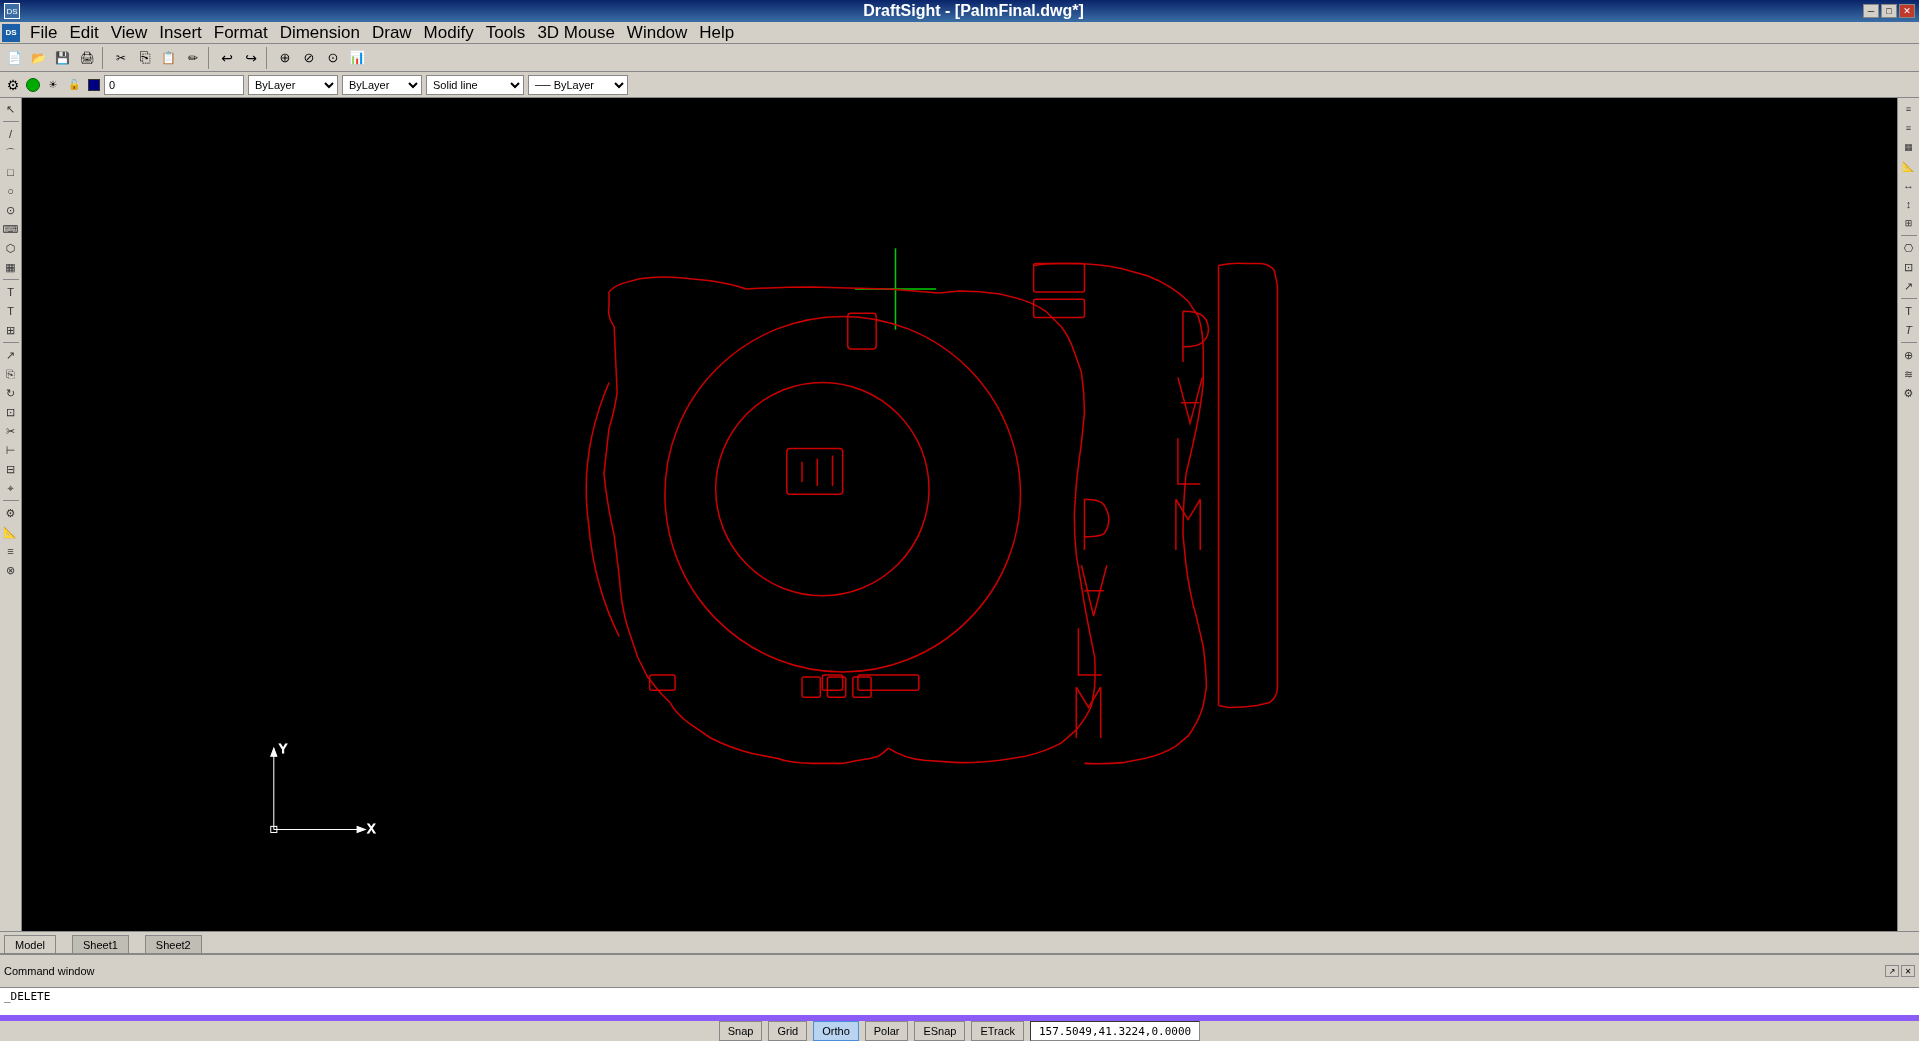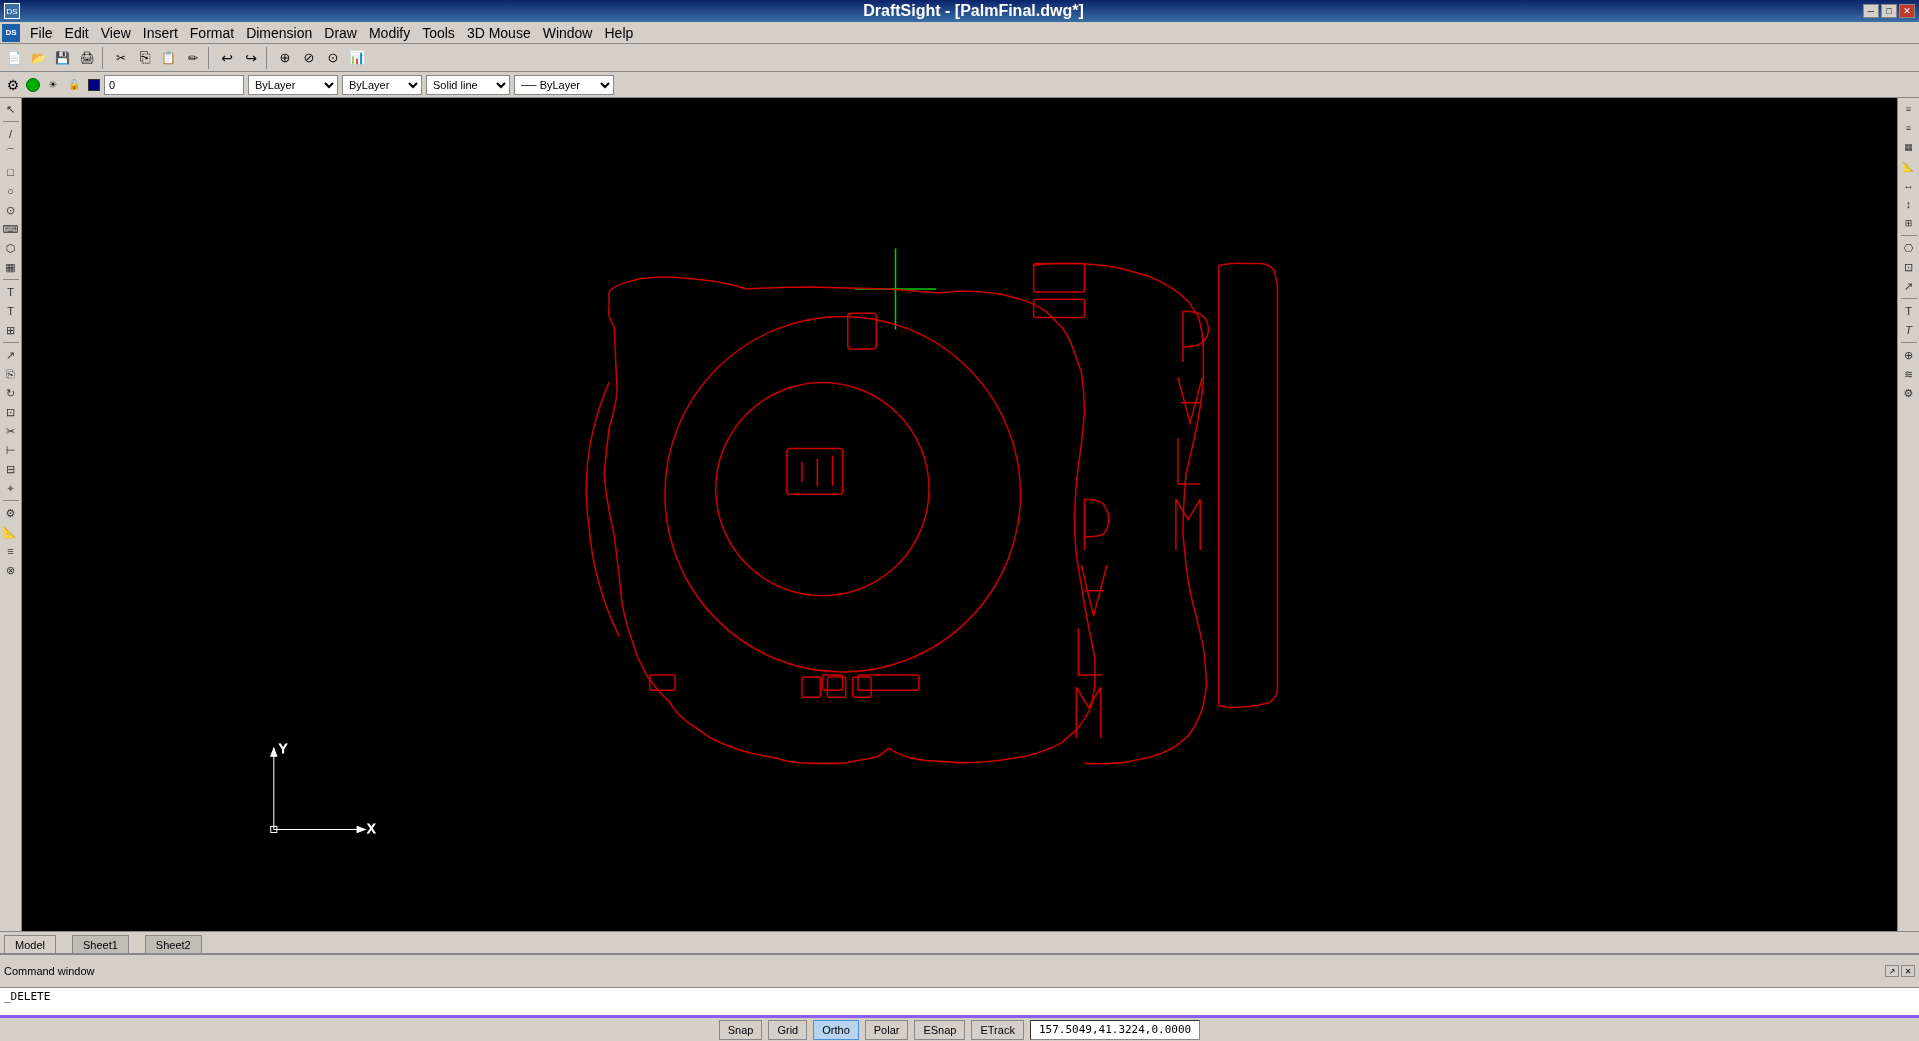--- a/index.html
+++ b/index.html
@@ -28,21 +28,21 @@
     #menu-bar {
       height: 22px;
       background: #d4d0c8;
       display: flex;
       align-items: center;
       padding: 0 2px;
       border-bottom: 1px solid #888;
     }
     .menu-item {
       padding: 20px 6px;
-      font-size: 14px;
+      font-size: 17px;
       cursor: pointer;
       height: 100%;
       display: flex;
       align-items: center;
     }
 
     
     #toolbar {
       height: 28px;
       background: #d4d0c8;
@@ -166,21 +166,21 @@
       padding: 16px 4px; font-size: 11px;
     }
     #cmd-controls { display: flex; gap: 2px; }
     .cmd-btn { width: 14px; height: 12px; background: #d4d0c8; border: 1px solid #888; font-size: 8px; display: flex; align-items: center; justify-content: center; cursor: pointer; }
     #cmd-content { flex: 1; background: #fff; padding: 2px 4px; font-size: 11px; font-family: monospace; overflow-y: auto; }
 
     
     #status-bar {
       height: 26px;
       background: #d4d0c8;
-      border-top: 3px solid #8b5cf6;
+      border-top: 6px solid #8b5cf6;
       display: flex;
       align-items: center;
       justify-content: center;
       gap: 6px;
       font-size: 11px;
     }
     .status-btn {
       height: 20px; padding: 0 8px;
       border: 1px solid #888; background: #d4d0c8;
       font-size: 11px; cursor: pointer;
@@ -251,21 +251,21 @@
   <div class="prop-btn">☀</div>
   <div class="prop-btn">🔓</div>
   <div class="layer-color"></div>
   <div class="layer-name-box">0</div>
   <select class="prop-select" style="width:90px;">
     <option>ByLayer</option>
   </select>
   <select class="prop-select" style="width:80px;">
     <option>ByLayer</option>
   </select>
-  <select class="prop-select" style="width:84px;">
+  <select class="prop-select" style="width:98px;">
     <option>Solid line</option>
   </select>
   <select class="prop-select" style="width:100px;">
     <option>── ByLayer</option>
   </select>
 </div>
 
 <div id="main-area" style="height:calc(1041px - 22px - 22px - 28px - 26px - 22px - 26px - 62px);">
 
   <div id="left-toolbar">

